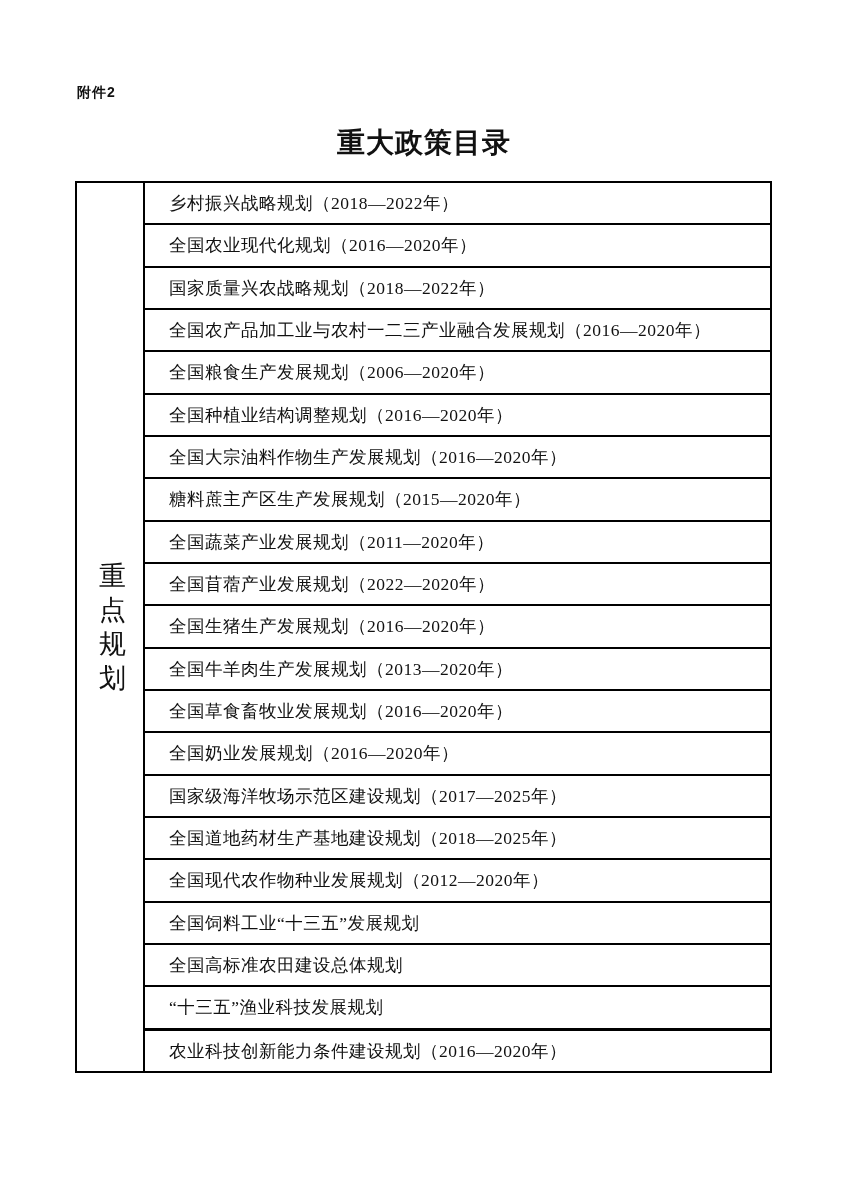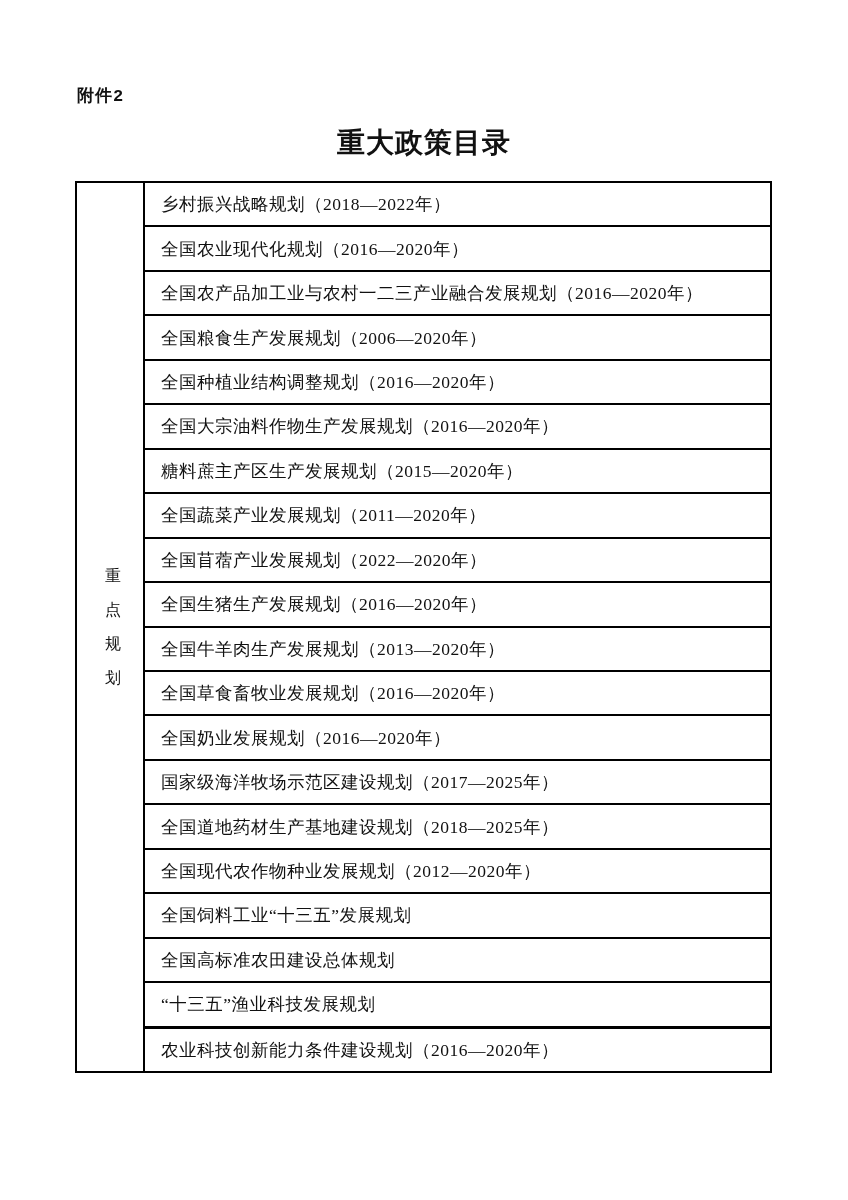--- a/index.html
+++ b/index.html
@@ -13,22 +13,22 @@
     height: 1200px;
     background: #ffffff;
     overflow: hidden;
     font-family: "Liberation Serif", "DejaVu Serif", serif;
     color: #111111;
   }
   .attachment-label {
     position: absolute;
     left: 77px;
     top: 84px;
-    font-family: Liberation Mono, monospace;
-    font-size: 17px;
+    font-family: Liberation Sans, sans-serif;
+    font-size: 14px;
     font-weight: bold;
     letter-spacing: 1px;
     color: #111111;
   }
   .doc-title {
     position: absolute;
     left: 0;
     top: 124px;
     width: 100%;
     margin: 0;
@@ -53,37 +53,37 @@
     width: 66px;
     border-right: 2px solid #000000;
     display: flex;
     align-items: center;
     justify-content: center;
     flex-shrink: 0;
   }
   .category-label {
     display: block;
     width: 22px;
-    font-size: 16px;
+    font-size: 27px;
     line-height: 34px;
     text-align: right;
     word-break: break-all;
     color: #111111;
   }
   .rows-col {
     flex: 1;
     display: flex;
     flex-direction: column;
     min-width: 0;
   }
   .table-row {
     flex: 1;
     display: flex;
     align-items: center;
-    padding-left: 16px;
+    padding-left: 24px;
     border-top: 2px solid #000000;
     overflow: hidden;
   }
   .table-row:first-child {
     border-top: none;
   }
   .table-row.thick-top {
     border-top-width: 3px;
   }
   .row-text {
@@ -107,20 +107,23 @@
     <div class="category-cell">
       <span class="category-label">重点规划</span>
     </div>
 
     <div class="rows-col">
       <div class="table-row">
           <span class="row-text">乡村振兴战略规划（2018—2022年）</span>
         </div>
       <div class="table-row">
           <span class="row-text">全国农业现代化规划（2016—2020年）</span>
+        </div>
+      <div class="table-row">
+          <span class="row-text">国家质量兴农战略规划（2018—2022年）</span>
         </div>
       <div class="table-row">
           <span class="row-text">全国农产品加工业与农村一二三产业融合发展规划（2016—2020年）</span>
         </div>
       <div class="table-row">
           <span class="row-text">全国粮食生产发展规划（2006—2020年）</span>
         </div>
       <div class="table-row">
           <span class="row-text">全国种植业结构调整规划（2016—2020年）</span>
         </div>

